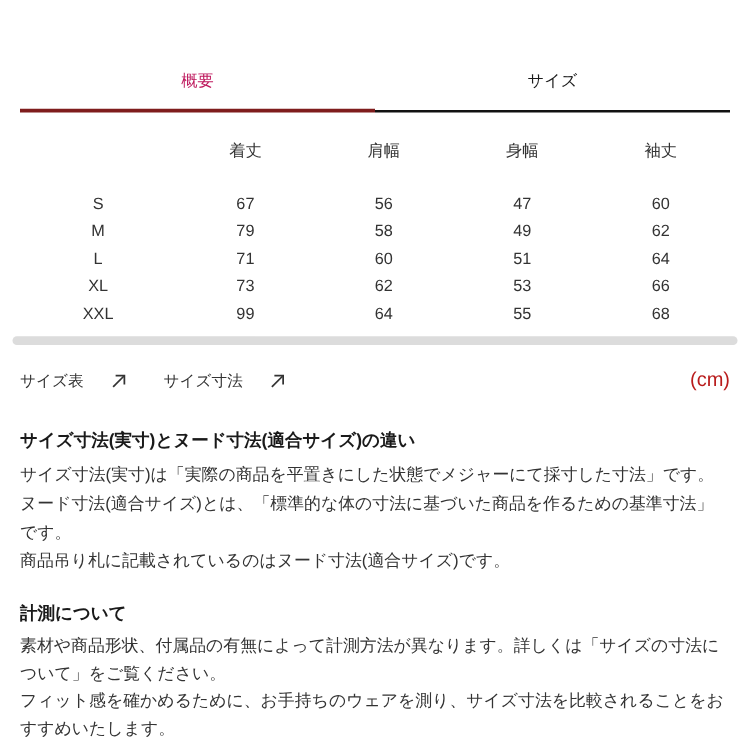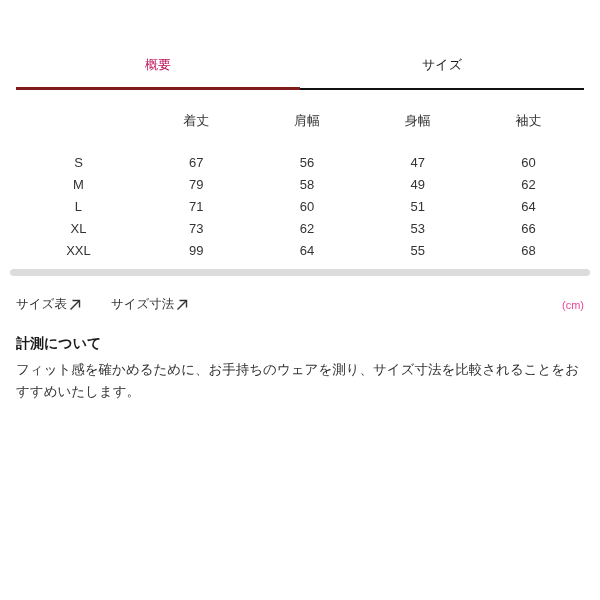--- a/index.html
+++ b/index.html
@@ -23,23 +23,23 @@
   .trow{display:grid;grid-template-columns:22% 19.5% 19.5% 19.5% 19.5%;
         height:22px;line-height:22px;text-align:center;}
   .trow.head{color:#333;margin-bottom:20px;}
   .cell{white-space:nowrap;}
 
   
   .hscroll{height:7px;background:#dcdcdc;border-radius:4px;margin:7px 10px 0 10px;}
 
   
   .links-row{display:flex;align-items:center;margin-top:20px;font-size:12.5px;color:#333;}
-  .tlink{display:inline-flex;align-items:center;gap:2px;cursor:pointer;margin-right:30px;}
+  .tlink{display:inline-flex;align-items:center;gap:22px;cursor:pointer;margin-right:30px;}
   .tlink svg{display:block;}
-  .unit{margin-left:auto;font-size:11px;color:#ec4899;}
+  .unit{margin-left:auto;font-size:16px;color:#b91c1c;}
 
   
   .section-heading{font-size:14px;font-weight:bold;color:#1a1a1a;line-height:18px;}
   .s1{margin-top:29px;}
   .s2{margin-top:21px;}
   .section-body{margin-top:7px;font-size:13.5px;color:#333;}
   .s1 .para{line-height:23px;}
   .s2 .para{line-height:22px;}
 </style>
 </head>
@@ -114,22 +114,31 @@
       <span class="tlink">
         <span>サイズ寸法</span>
         <svg width="12" height="12" viewBox="0 0 12 12" fill="none" stroke="#333" stroke-width="1.4">
           <path d="M1.5 10.5 L10 2"></path>
             <path d="M3.5 1.5 H10.5 V8.5"></path>
         </svg>
       </span>
       <span class="unit">(cm)</span>
     </div>
 
+    <div class="section s1">
+      <div class="section-heading">サイズ寸法(実寸)とヌード寸法(適合サイズ)の違い</div>
+      <div class="section-body">
+        <div class="para">サイズ寸法(実寸)は「実際の商品を平置きにした状態でメジャーにて採寸した寸法」です。</div>
+        <div class="para">ヌード寸法(適合サイズ)とは、「標準的な体の寸法に基づいた商品を作るための基準寸法」です。</div>
+        <div class="para">商品吊り札に記載されているのはヌード寸法(適合サイズ)です。</div>
+      </div>
+    </div>
 
     <div class="section s2">
       <div class="section-heading">計測について</div>
       <div class="section-body">
+        <div class="para">素材や商品形状、付属品の有無によって計測方法が異なります。詳しくは「サイズの寸法について」をご覧ください。</div>
         <div class="para">フィット感を確かめるために、お手持ちのウェアを測り、サイズ寸法を比較されることをおすすめいたします。</div>
       </div>
     </div>
   </div>
 
 </div>
 
 </body></html>

